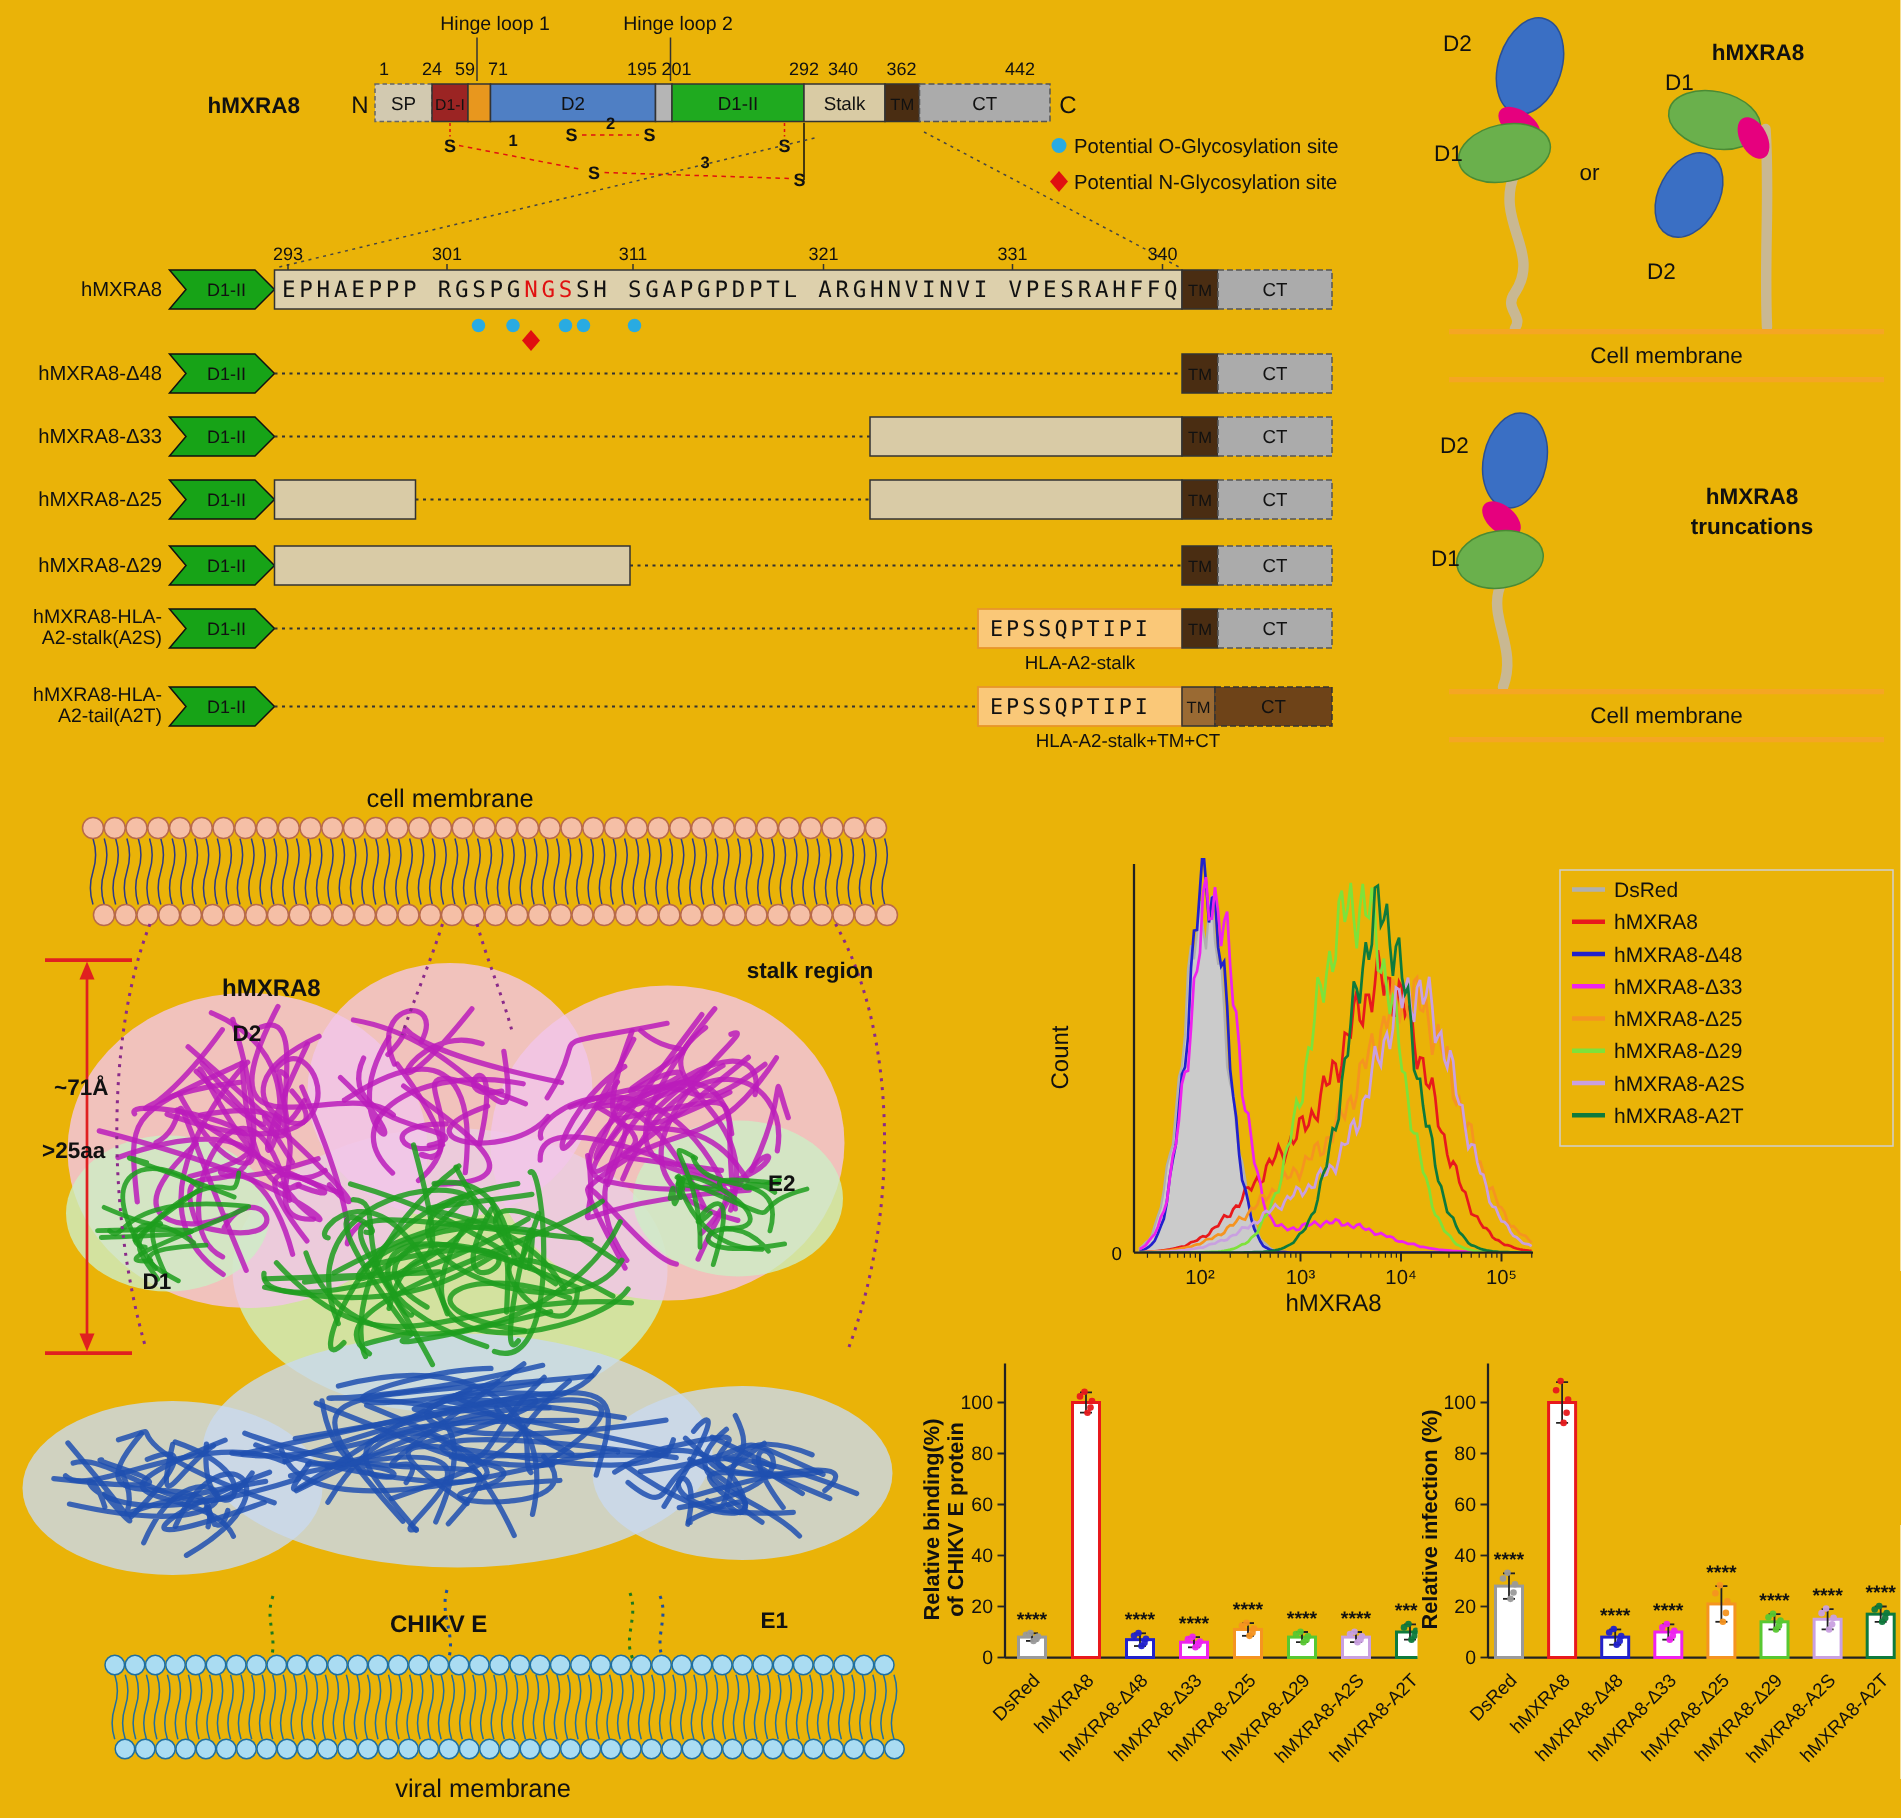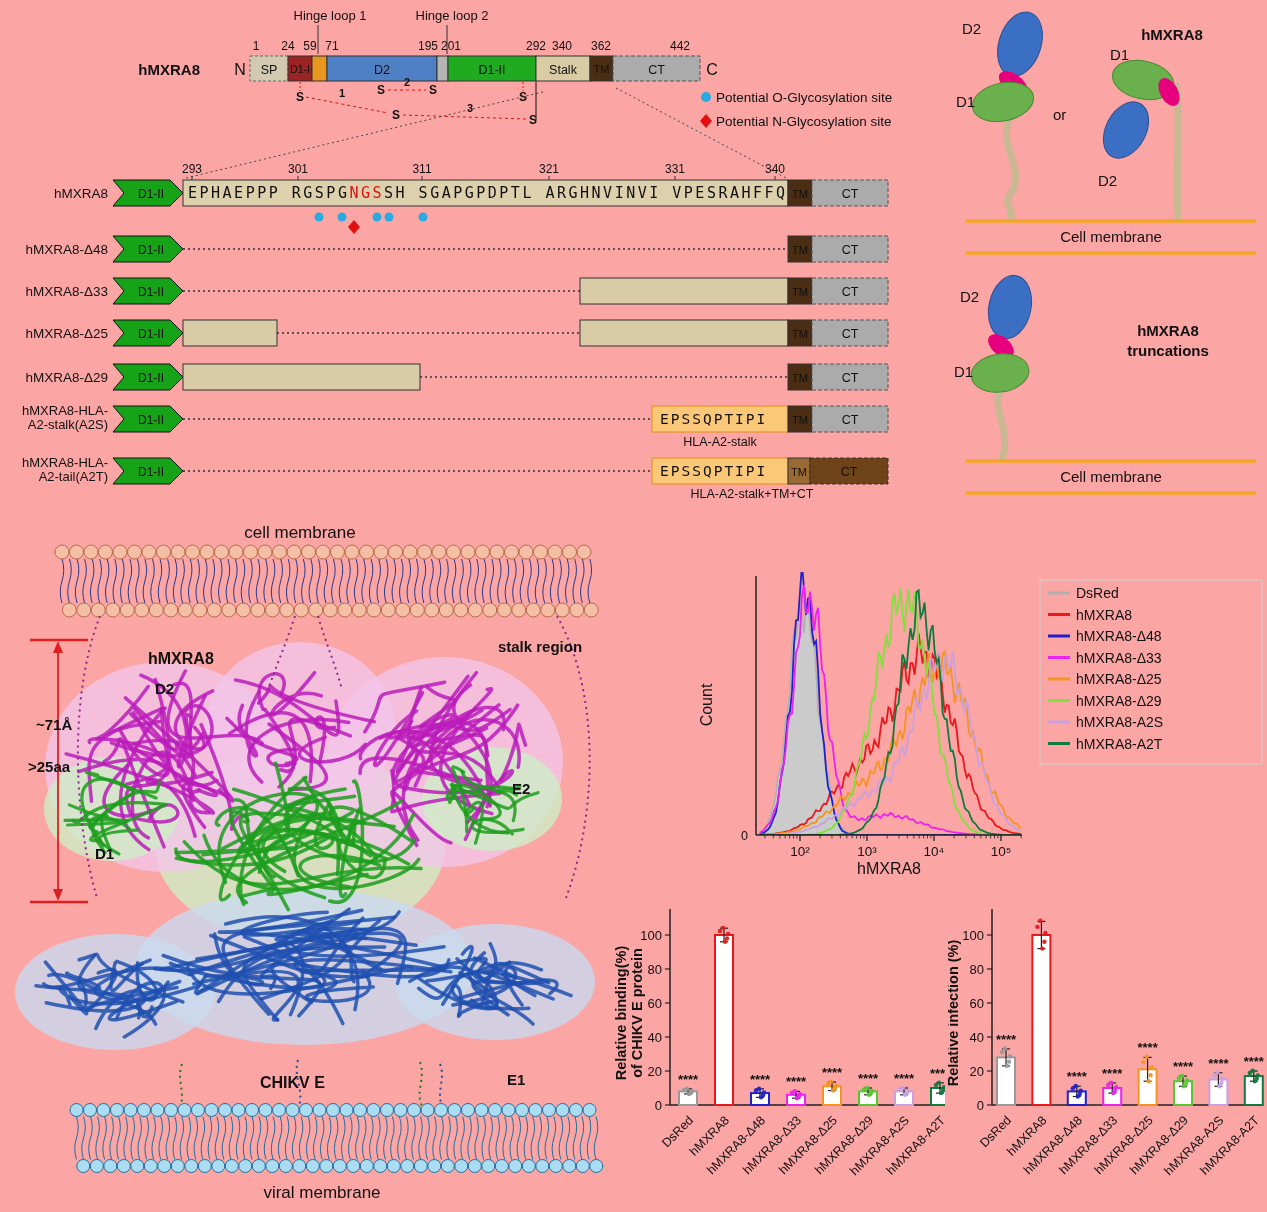--- a/index.html
+++ b/index.html
@@ -1,16 +1,16 @@
 <!DOCTYPE html>
 <html><head>
 <meta charset="utf-8">
 <style>
   html,body{margin:0;padding:0;background:#fff;}
-  #fig{position:relative;width:1267px;height:1212px;background:#fca5a5;overflow:hidden;
+  #fig{position:relative;width:1267px;height:1212px;background:#eab308;overflow:hidden;
        font-family:"Liberation Sans",sans-serif;}
   #fig svg{position:absolute;}
   svg text{font-family:"Liberation Sans",sans-serif;fill:#111;}
   .mono{font-family:"DejaVu Sans Mono",monospace;}
 </style>
 </head>
 <body>
 
 <div id="fig">
 

